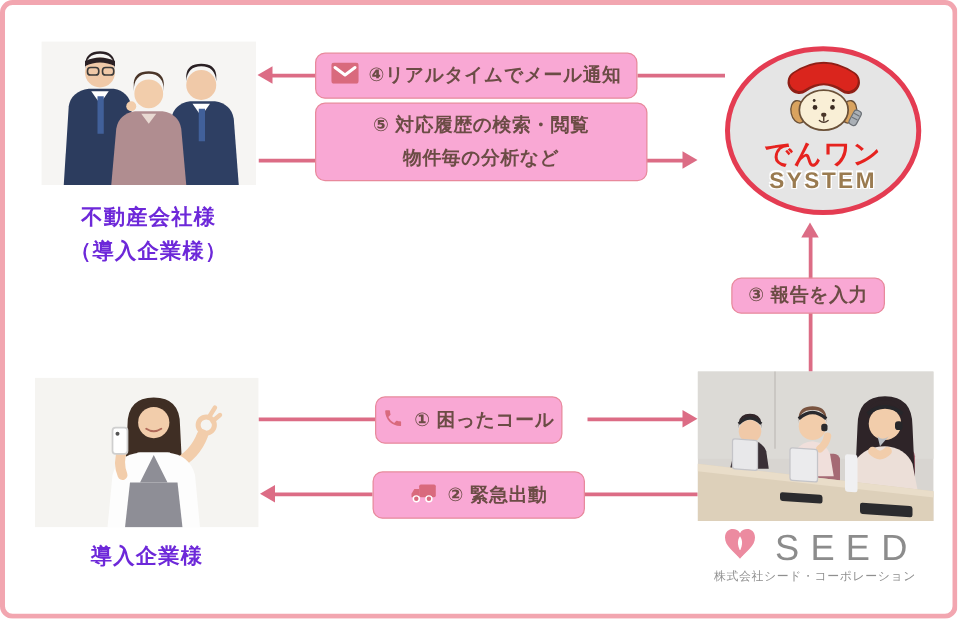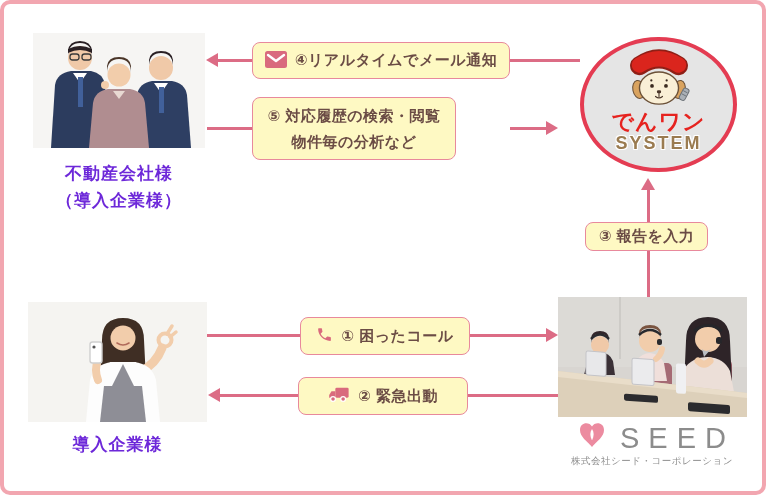--- a/index.html
+++ b/index.html
@@ -5,21 +5,21 @@
   * { margin:0; padding:0; box-sizing:border-box; }
   html,body { background:#fff; font-family:"Liberation Sans","DejaVu Sans",sans-serif; }
   .stage { position:relative; width:766px; height:495px; background:#fff; overflow:hidden; }
   .frame { position:absolute; inset:0; border:4px solid #f2a6b0; border-radius:10px; pointer-events:none; z-index:5; }
 
   .photo { position:absolute; overflow:hidden; }
   .photo svg { display:block; }
 
   .actor-label { position:absolute; color:#6d28d9; font-size:17px; font-weight:bold; text-align:center; line-height:27px; letter-spacing:1px; }
 
-  .flow-box { position:absolute; background:#fef9c3; border:1.5px solid #e8899c; border-radius:8px;
+  .flow-box { position:absolute; background:#f9a8d4; border:1.5px solid #e8899c; border-radius:8px;
               display:flex; align-items:center; justify-content:center; gap:8px; z-index:2;
               color:#6b4c45; font-size:15px; font-weight:bold; letter-spacing:0.5px; }
   .flow-box .two-line { text-align:center; line-height:26px; }
 
   .h-line { position:absolute; height:3px; background:#dc6c85; z-index:1; }
   .v-line { position:absolute; width:3px; background:#dc6c85; z-index:1; }
   .arr { position:absolute; width:0; height:0; z-index:1; }
   .arr-left  { border-top:7px solid transparent; border-bottom:7px solid transparent; border-right:12px solid #dc6c85; }
   .arr-right { border-top:7px solid transparent; border-bottom:7px solid transparent; border-left:12px solid #dc6c85; }
   .arr-up    { border-left:7px solid transparent; border-right:7px solid transparent; border-bottom:12px solid #dc6c85; }
@@ -87,21 +87,21 @@
       <svg width="22" height="17" viewBox="0 0 22 17">
         <rect width="22" height="17" rx="2.5" fill="#d96a7d"></rect>
         <path d="M3 4 L11 10 L19 4" fill="none" stroke="#fff" stroke-width="2.4" stroke-linecap="round" stroke-linejoin="round"></path>
       </svg>
     </span>
     <span>④リアルタイムでメール通知</span>
   </div>
   <div class="h-line" style="left:510px; top:59px; width:70px;"></div>
 
   <div class="h-line" style="left:207px; top:127px; width:45px;"></div>
-  <div class="flow-box" style="left:252px; top:97px; width:204px; height:63px;">
+  <div class="flow-box" style="left:252px; top:82px; width:266px; height:63px;">
     <div class="two-line">
       <div>⑤ 対応履歴の検索・閲覧</div>
       <div>物件毎の分析など</div>
     </div>
   </div>
   <div class="h-line" style="left:510px; top:127px; width:37px;"></div>
   <div class="arr arr-right" style="left:546px; top:121px;"></div>
 
   <div class="logo-circle">
     <span style="margin-top:8px;">
@@ -162,21 +162,21 @@
         <path d="M82 33 Q83 20 95 20 Q107 20 108 33 L108 27 Q106 17 95 17 Q84 17 82 27 Z" fill="#3f2e24"></path>
         <path d="M89 41 Q95 45 101 41" fill="none" stroke="#b06a5a" stroke-width="1.6" stroke-linecap="round"></path>
       </g>
     </svg>
   </div>
   <div class="actor-label" style="left:28px; top:431px; width:179px;">
     <div>導入企業様</div>
   </div>
 
   <div class="h-line" style="left:207px; top:334px; width:93px;"></div>
-  <div class="flow-box" style="left:300px; top:317px; width:170px; height:38px;">
+  <div class="flow-box" style="left:300px; top:317px; width:150px; height:38px;">
     <span>
       <svg width="17" height="17" viewBox="0 0 24 24">
         <path d="M6.62 10.79c1.44 2.83 3.76 5.14 6.59 6.59l2.2-2.2c.27-.27.67-.36 1.02-.24 1.12.37 2.33.57 3.57.57.55 0 1 .45 1 1V20c0 .55-.45 1-1 1-9.39 0-17-7.61-17-17 0-.55.45-1 1-1h3.5c.55 0 1 .45 1 1 0 1.25.2 2.45.57 3.57.11.35.03.74-.25 1.02l-2.2 2.2z" fill="#d96a7d"></path>
       </svg>
     </span>
     <span>① 困ったコール</span>
   </div>
   <div class="h-line" style="left:470px; top:334px; width:77px;"></div>
   <div class="arr arr-right" style="left:546px; top:328px;"></div>
 

